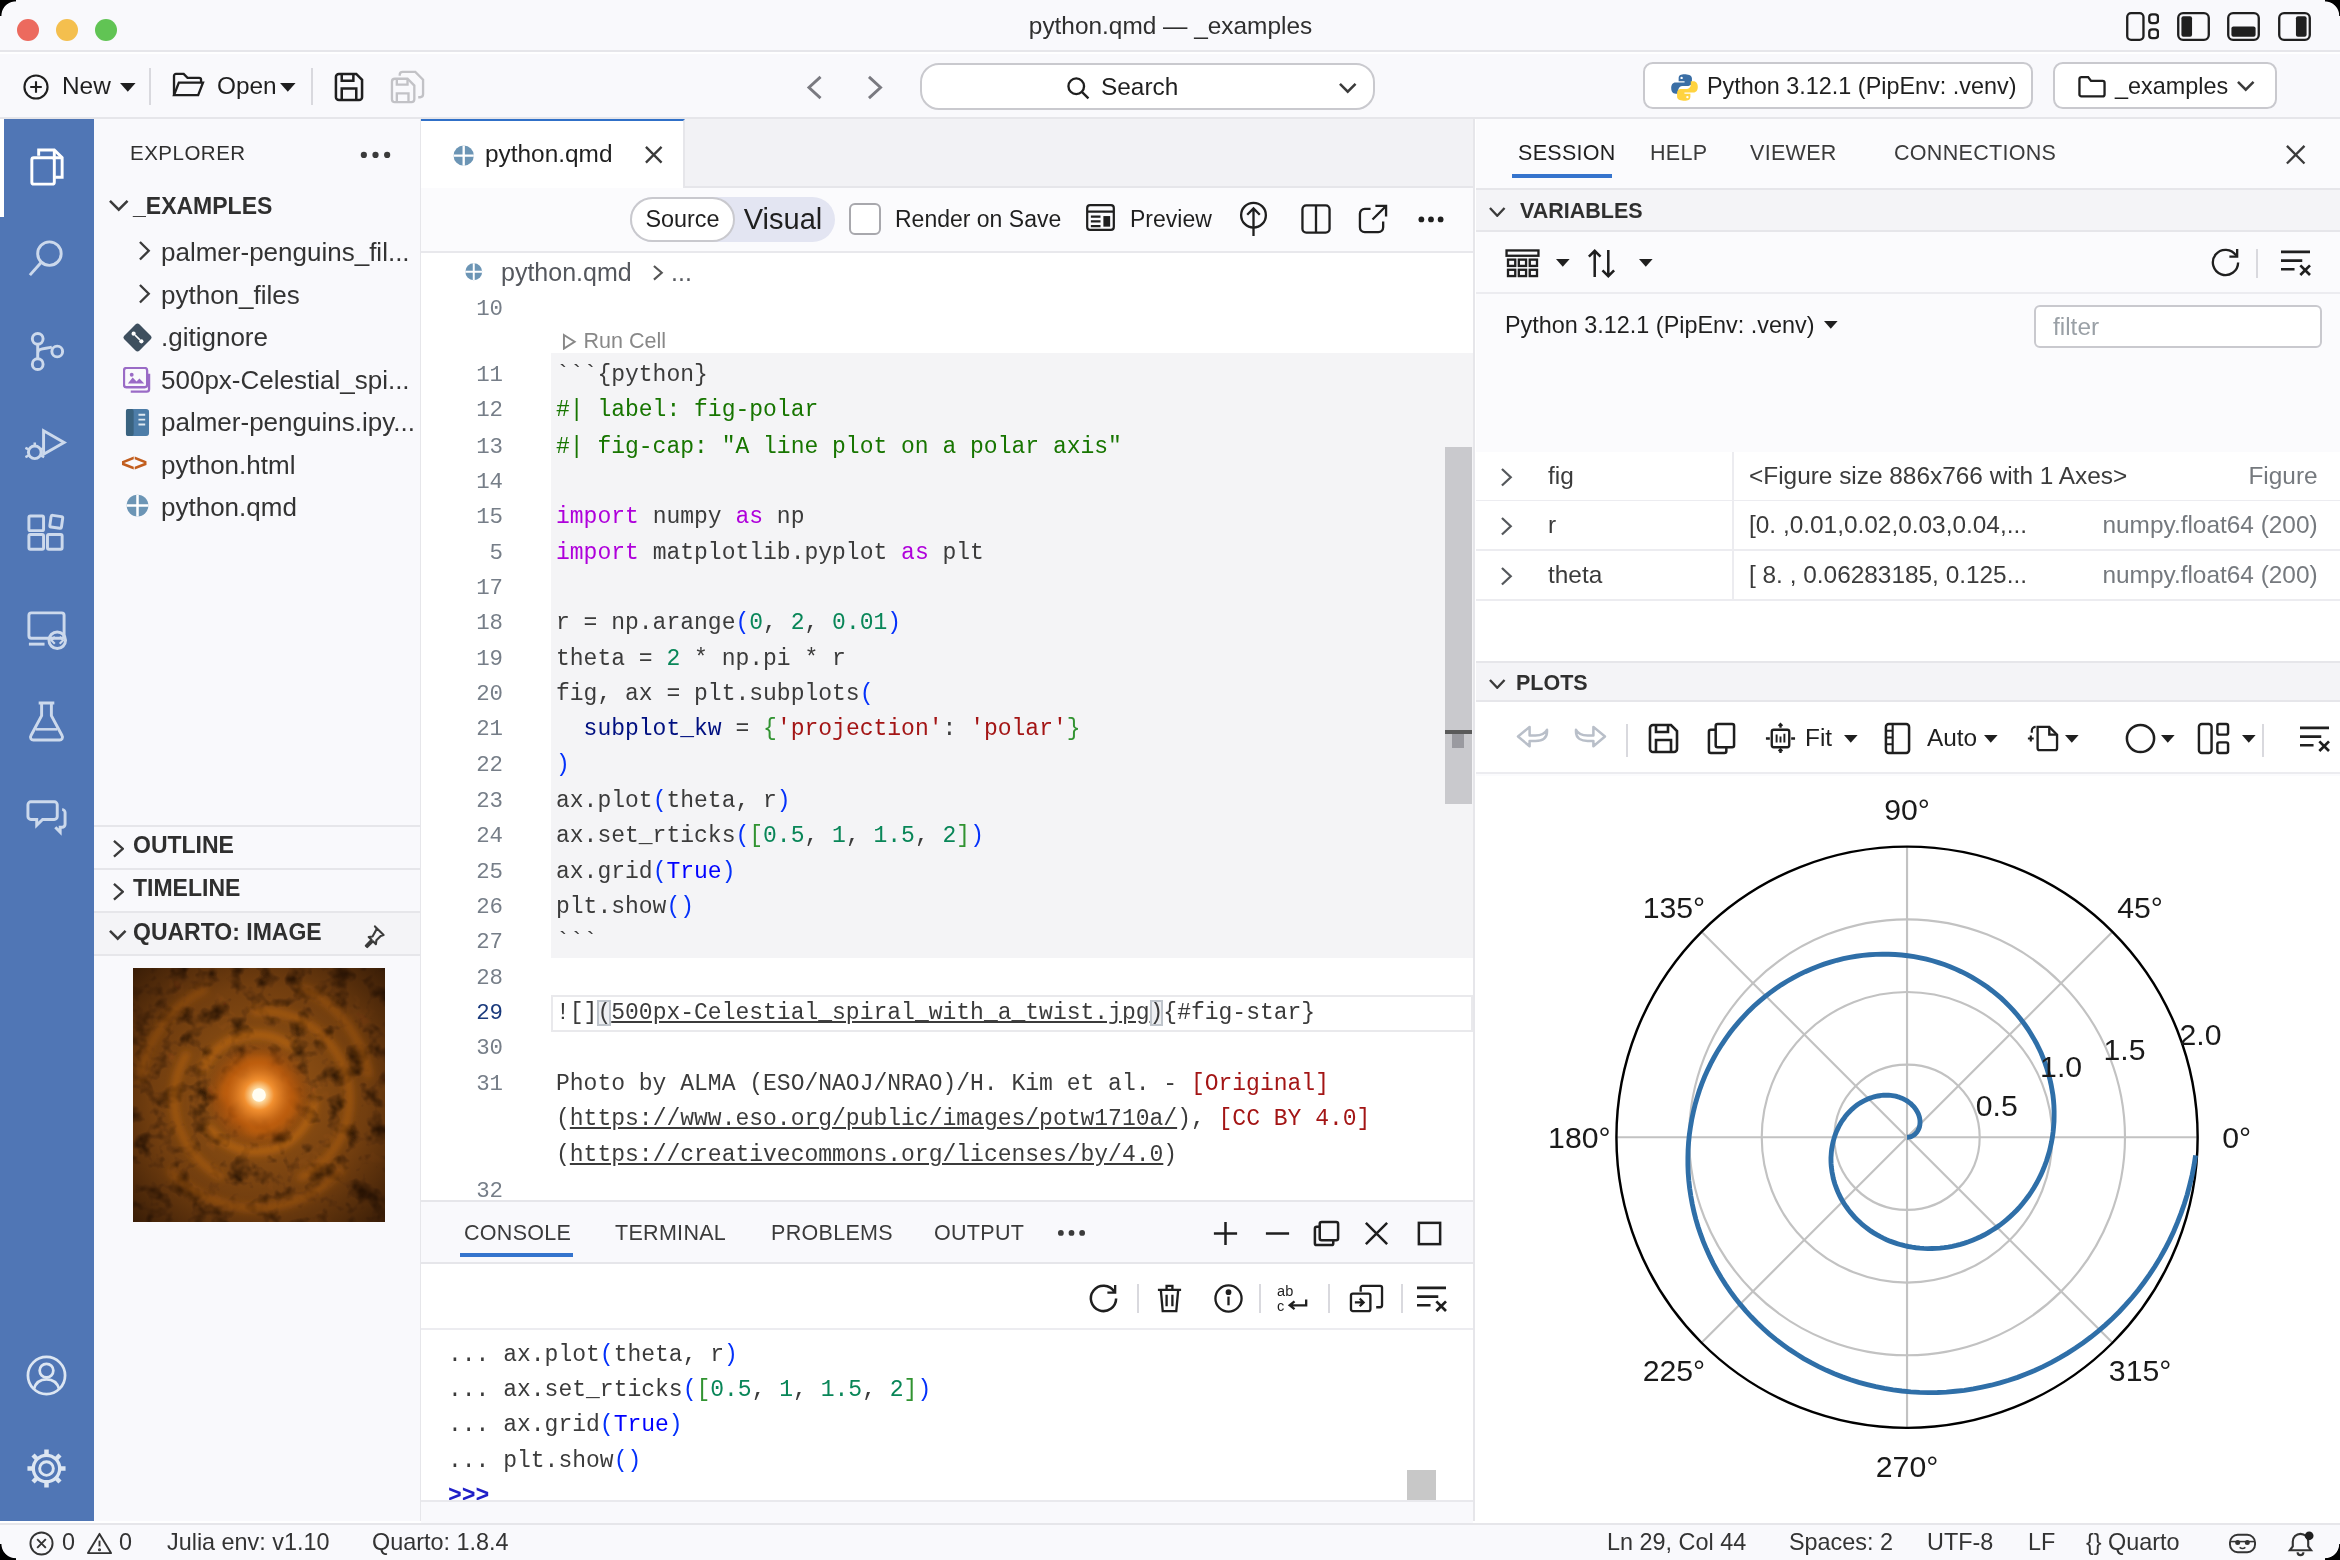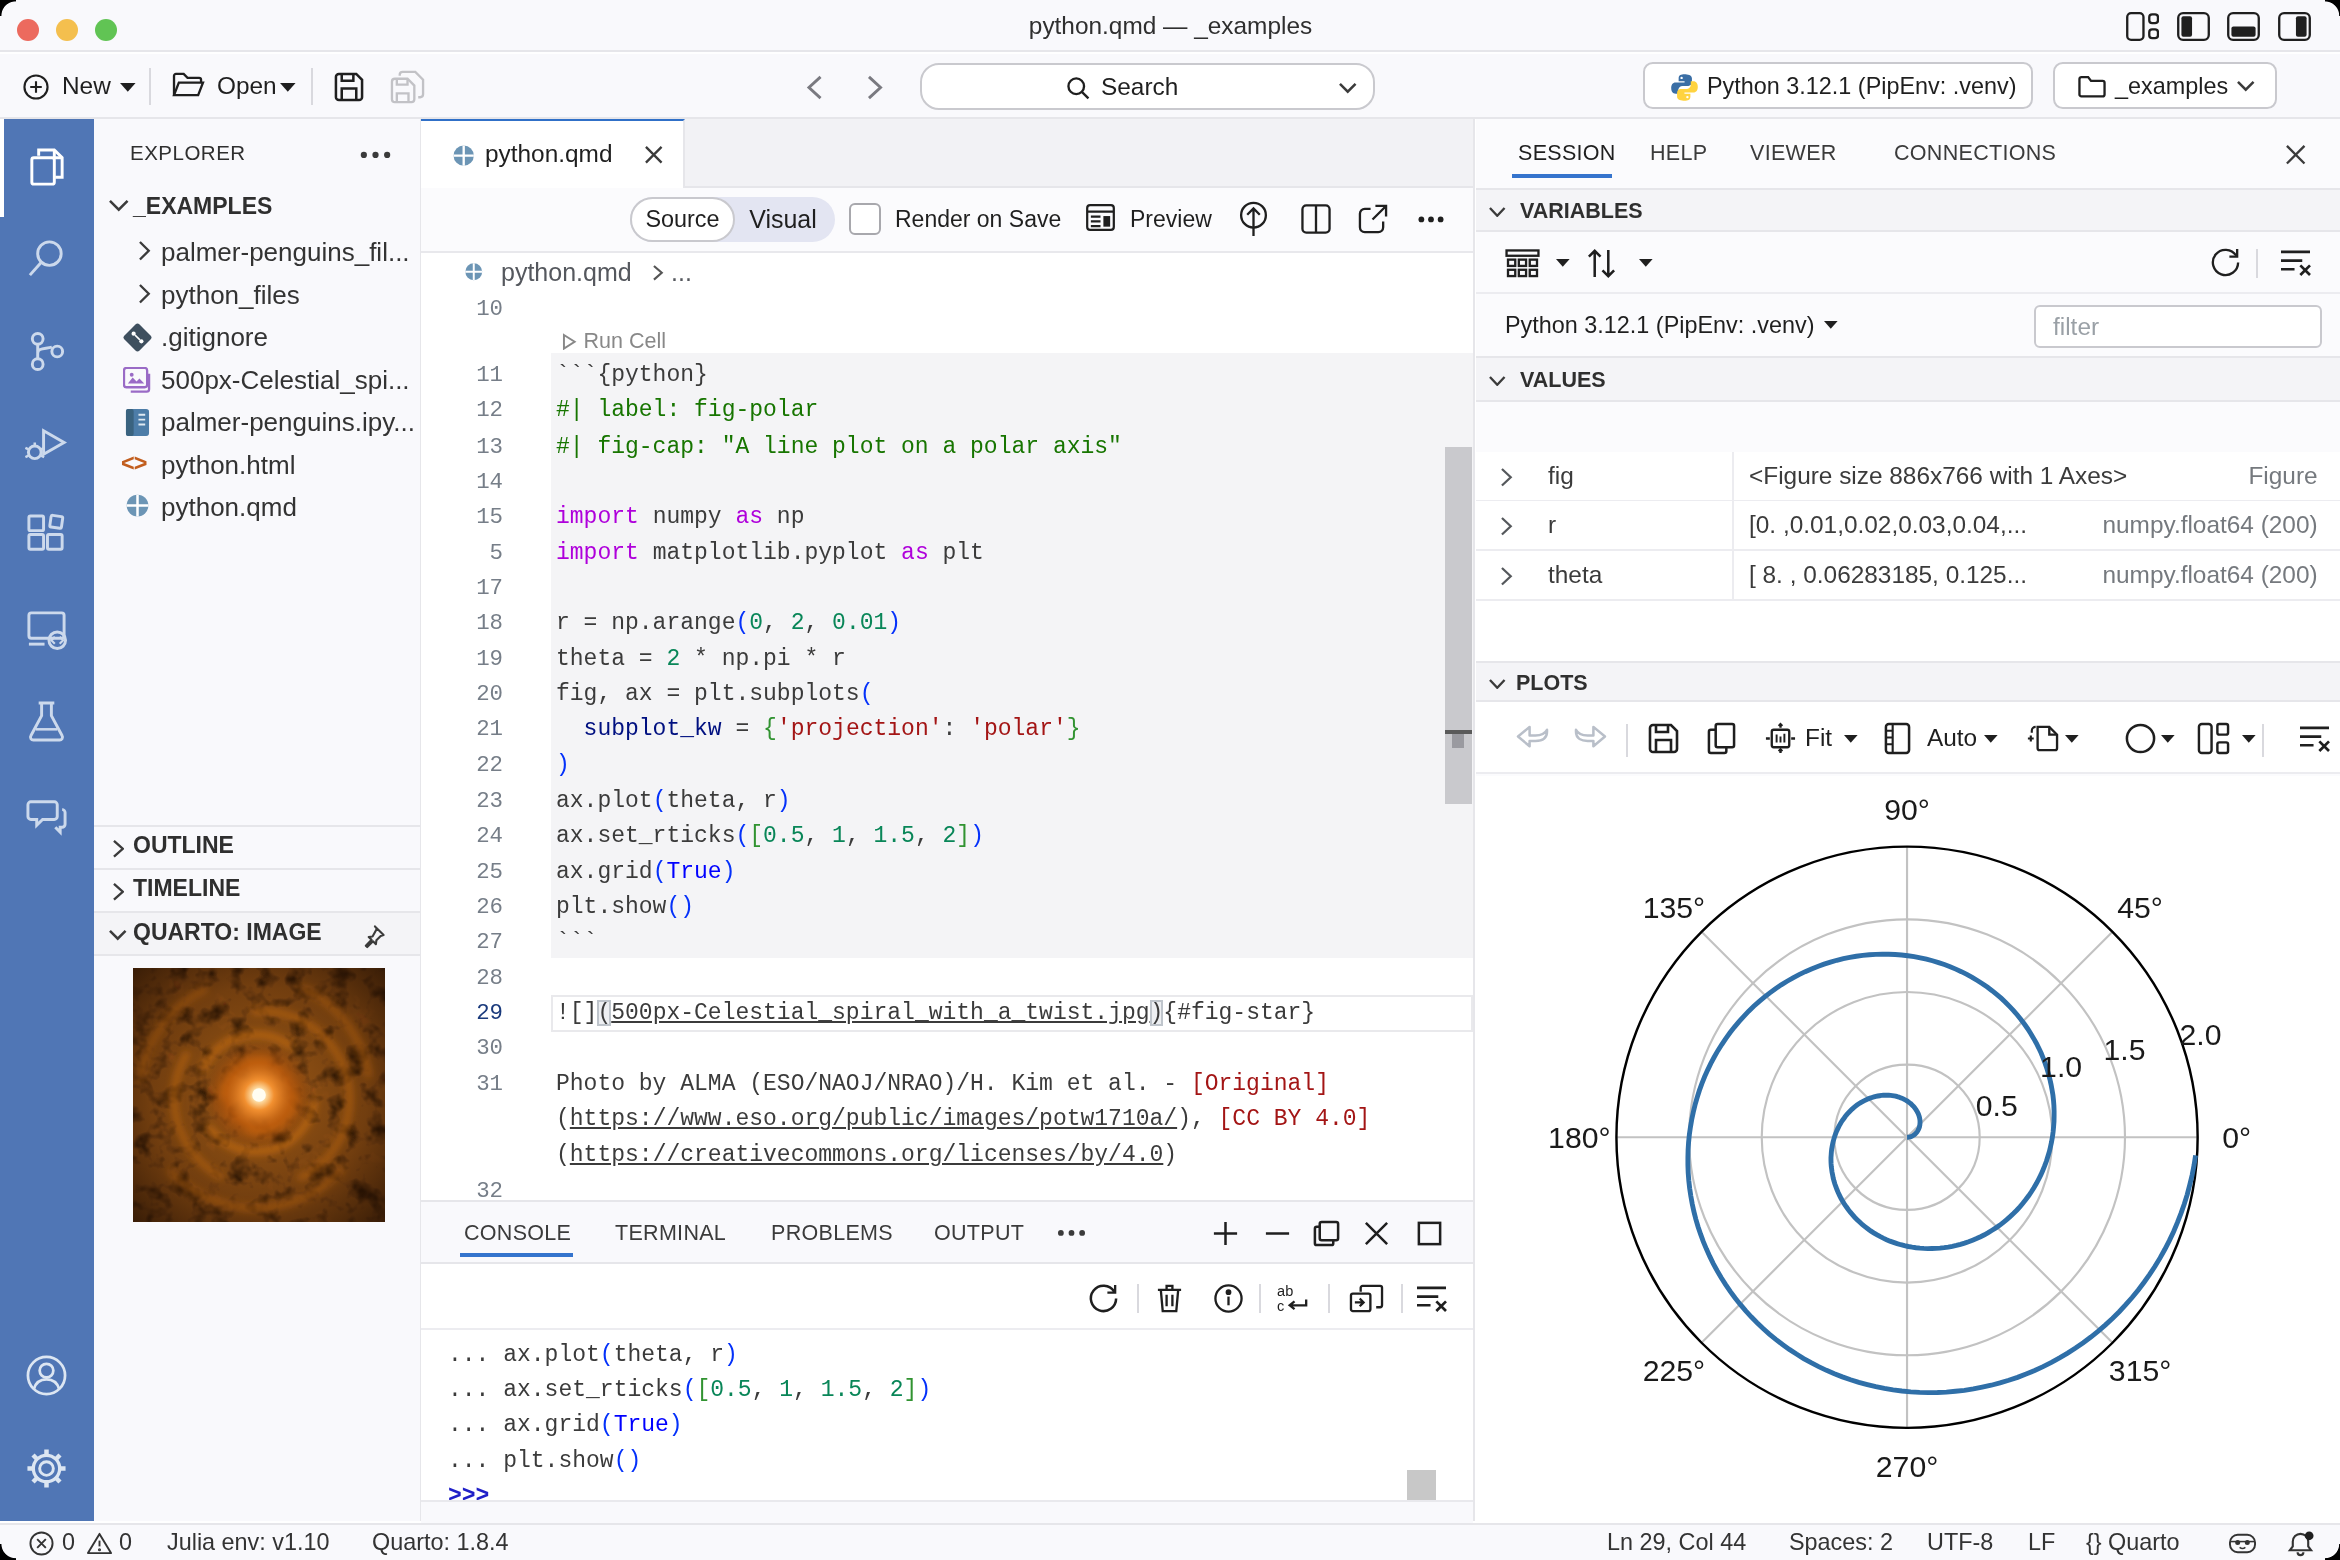--- a/index.html
+++ b/index.html
@@ -318,21 +318,21 @@
         <path d="M15 2v26M2 15h26" stroke="#fff" stroke-width="3"></path>
       </svg>
     <div style="position:absolute;left:64px;top:0;height:65px;line-height:65px;font-size:24.4px;color:#1f1f1f">python.qmd</div>
     <svg class="ic" style="left:222px;top:23.4px" width="21.5" height="21.5" viewBox="0 0 22 22" fill="none" stroke="#3b3b3b" stroke-width="2.4">
         <path d="M3 3l16 16M19 3 3 19"></path>
       </svg>
   </div>
   <div class="edtoolbar">
     <div style="position:absolute;left:209px;top:8.8px;width:205px;height:45px;background:#e3e5f2;border-radius:23.4px"></div>
     <div style="position:absolute;left:209px;top:8.8px;width:105px;height:45px;background:#fff;border:2px solid #c9c9ce;border-radius:23.4px;text-align:center;line-height:41px;font-size:23.4px;color:#1f1f1f">Source</div>
-    <div style="position:absolute;left:316px;top:8.8px;width:92px;height:45px;text-align:center;line-height:45px;font-size:25px;color:#1f1f1f">Visual</div>
+    <div style="position:absolute;left:316px;top:8.8px;width:92px;height:45px;text-align:center;line-height:45px;font-size:29px;color:#1f1f1f">Visual</div>
     <div style="position:absolute;left:428px;top:14.6px;width:32px;height:32px;background:#fff;border:2px solid #a8a8ad;border-radius:5.9px"></div>
     <div style="position:absolute;left:474px;top:0;height:62px;line-height:62px;font-size:23px;color:#1f1f1f">Render on Save</div>
     <svg class="ic" style="left:665px;top:15.6px" width="29" height="27" viewBox="0 0 30 28" fill="none" stroke="#1f1f1f" stroke-width="2.3">
         <rect x="1.2" y="1.2" width="27.6" height="25.6" rx="3"></rect>
         <path d="M1.2 8h27.6M5 13h10M5 18h10M5 23h10"></path>
         <rect x="18" y="12.5" width="7" height="11" fill="#1f1f1f" stroke="none"></rect>
       </svg>
     <div style="position:absolute;left:709px;top:0;height:62px;line-height:62px;font-size:23px;color:#1f1f1f">Preview</div>
     <svg class="ic" style="left:818px;top:12.7px" width="29" height="39" viewBox="0 0 30 40" fill="none" stroke="#1f1f1f" stroke-width="2.4">
         <circle cx="15" cy="14.5" r="12.8"></circle>
@@ -538,26 +538,20 @@
     </svg>
   <div style="position:absolute;left:0;top:173px;width:865px;height:2px;background:#ececf0"></div>
 
   <div style="position:absolute;left:29px;top:175px;height:62px;line-height:62px;font-size:23.4px;color:#1f1f1f">Python 3.12.1 (PipEnv: .venv)</div>
   <svg class="ic" style="left:347px;top:201px" width="15.6" height="9.8" viewBox="0 0 16 10" fill="#1f1f1f">
       <path d="M1 1h14L8 9z"></path>
     </svg>
   <div style="position:absolute;left:558px;top:186px;width:288px;height:43px;background:#fff;border:2px solid #c9c9ce;border-radius:5.9px"></div>
   <div style="position:absolute;left:577px;top:186px;height:43px;line-height:43px;font-size:24.4px;color:#9aa0a6">filter</div>
 
-  <div class="secthead" style="top:237px;height:46px">
-    <svg class="ic" style="left:11.7px;top:16.6px" width="18.5" height="11.7" viewBox="0 0 19 12" fill="none" stroke="#3b3b3b" stroke-width="2.4">
-        <path d="M2 2l7.5 8L17 2"></path>
-      </svg>
-    <b style="position:absolute;left:44px;top:9.8px">VALUES</b>
-  </div>
 
   <div class="vrow" style="top:333px">
     <svg class="ic" style="left:24.4px;top:14.6px" width="12.7" height="20.5" viewBox="0 0 13 21" fill="none" stroke="#55585c" stroke-width="2.3">
         <path d="M2 2l9 8.5L2 19"></path>
       </svg>
     <div style="position:absolute;left:72px;top:9.8px">fig</div>
     <div style="position:absolute;left:273px;top:9.8px">&lt;Figure size 886x766 with 1 Axes&gt;</div>
     <div class="vtype" style="top:9.8px">Figure</div>
     <div style="position:absolute;left:256px;top:0;width:2px;height:50px;background:#ececf0"></div>
   </div>

